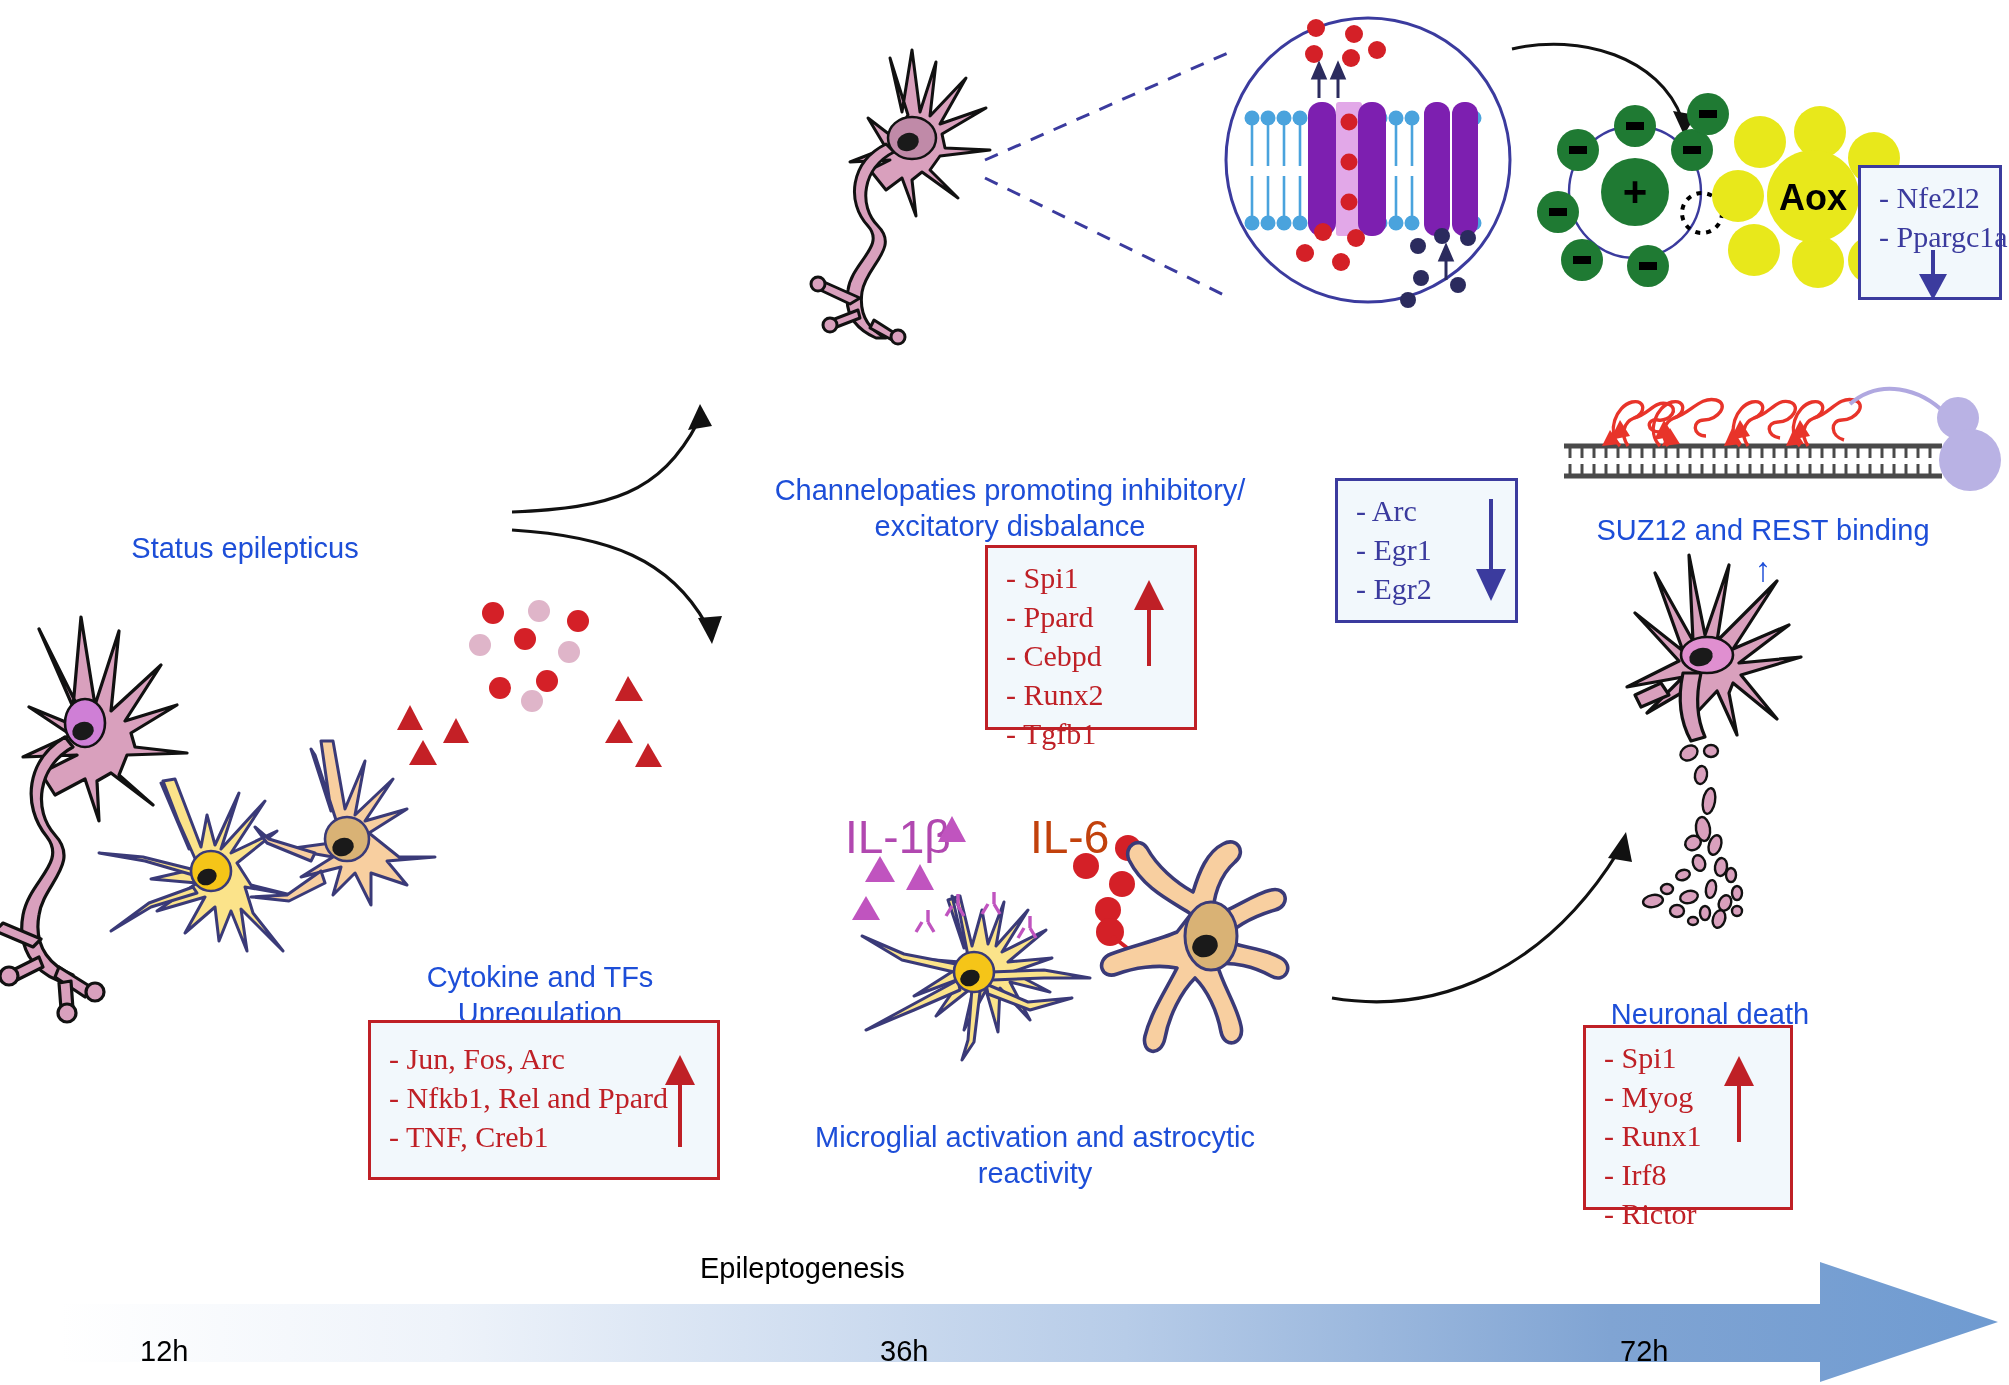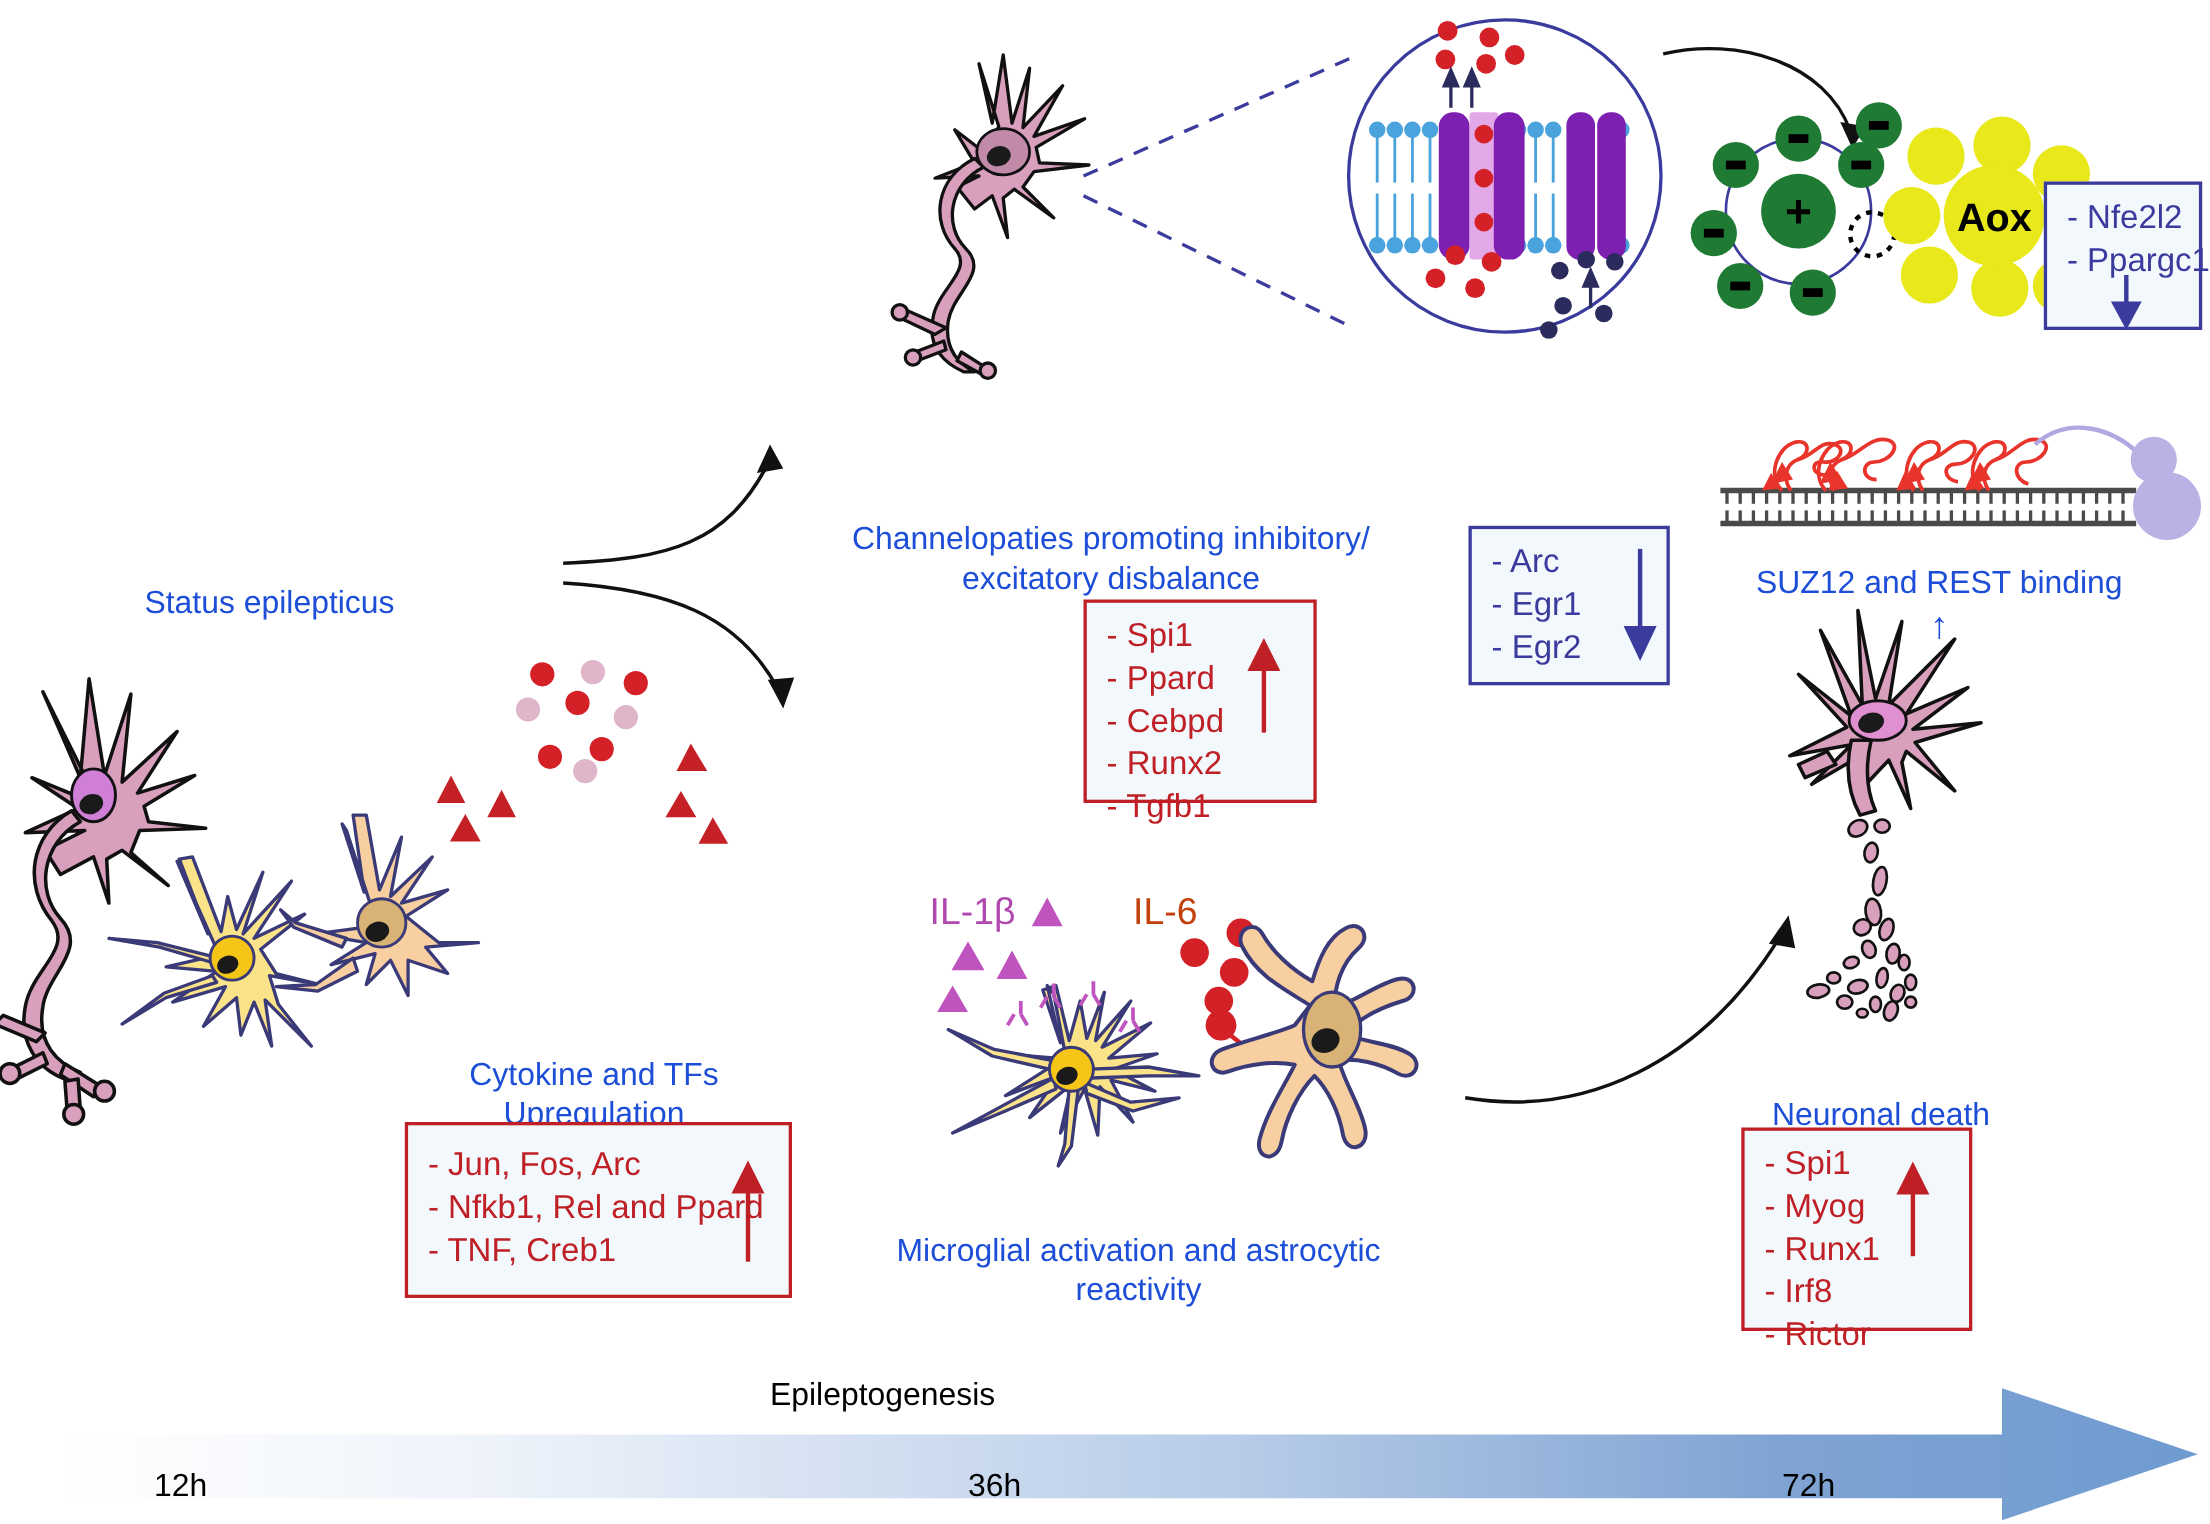--- a/index.html
+++ b/index.html
@@ -4,24 +4,24 @@
 <style>
   html,body{margin:0;padding:0;background:#fff;}
   body{width:2009px;height:1385px;position:relative;overflow:hidden;
        font-family:"Liberation Sans","DejaVu Sans",sans-serif;color:#000;}
   .abs{position:absolute;}
   .lbl{font-size:29px;line-height:1.22;text-align:center;color:#1d4ed8;white-space:pre-line;}
   .genebox{position:absolute;background:#f2f8fc;border:3px solid #bf2026;
            padding:10px 16px 12px 18px;box-sizing:border-box;}
   .genebox.blue{border-color:#3b3b9e;}
   .genebox ul{margin:0;padding:0;list-style:none;}
-  .genebox li{font-size:30px;line-height:1.30;color:#bf2026;white-space:nowrap;}
+  .genebox li{font-size:30px;line-height:1.30;color:#bf2026;white-space:nowrap;font-family:Liberation Serif, serif;}
   .genebox.blue li{color:#3b3b9e;}
   .arrowcol{position:absolute;}
-  .cyt{position:absolute;font-size:34px;font-weight:400;}
+  .cyt{position:absolute;font-size:46px;font-weight:400;}
   svg{overflow:visible;}
   .tl-label{position:absolute;font-size:29px;text-align:left;}
 </style>
 </head>
 <body>
 
 <div class="abs" style="left:790px;top:20px;width:260px;height:320px;">
   <svg width="260" height="320" viewBox="0 0 260 320">
     <g stroke="#111" stroke-width="3" fill="#d9a0bd" stroke-linejoin="round">
       <path d="M118 95 L100 38 L112 92 L122 30 L130 92 L146 42 L140 96

